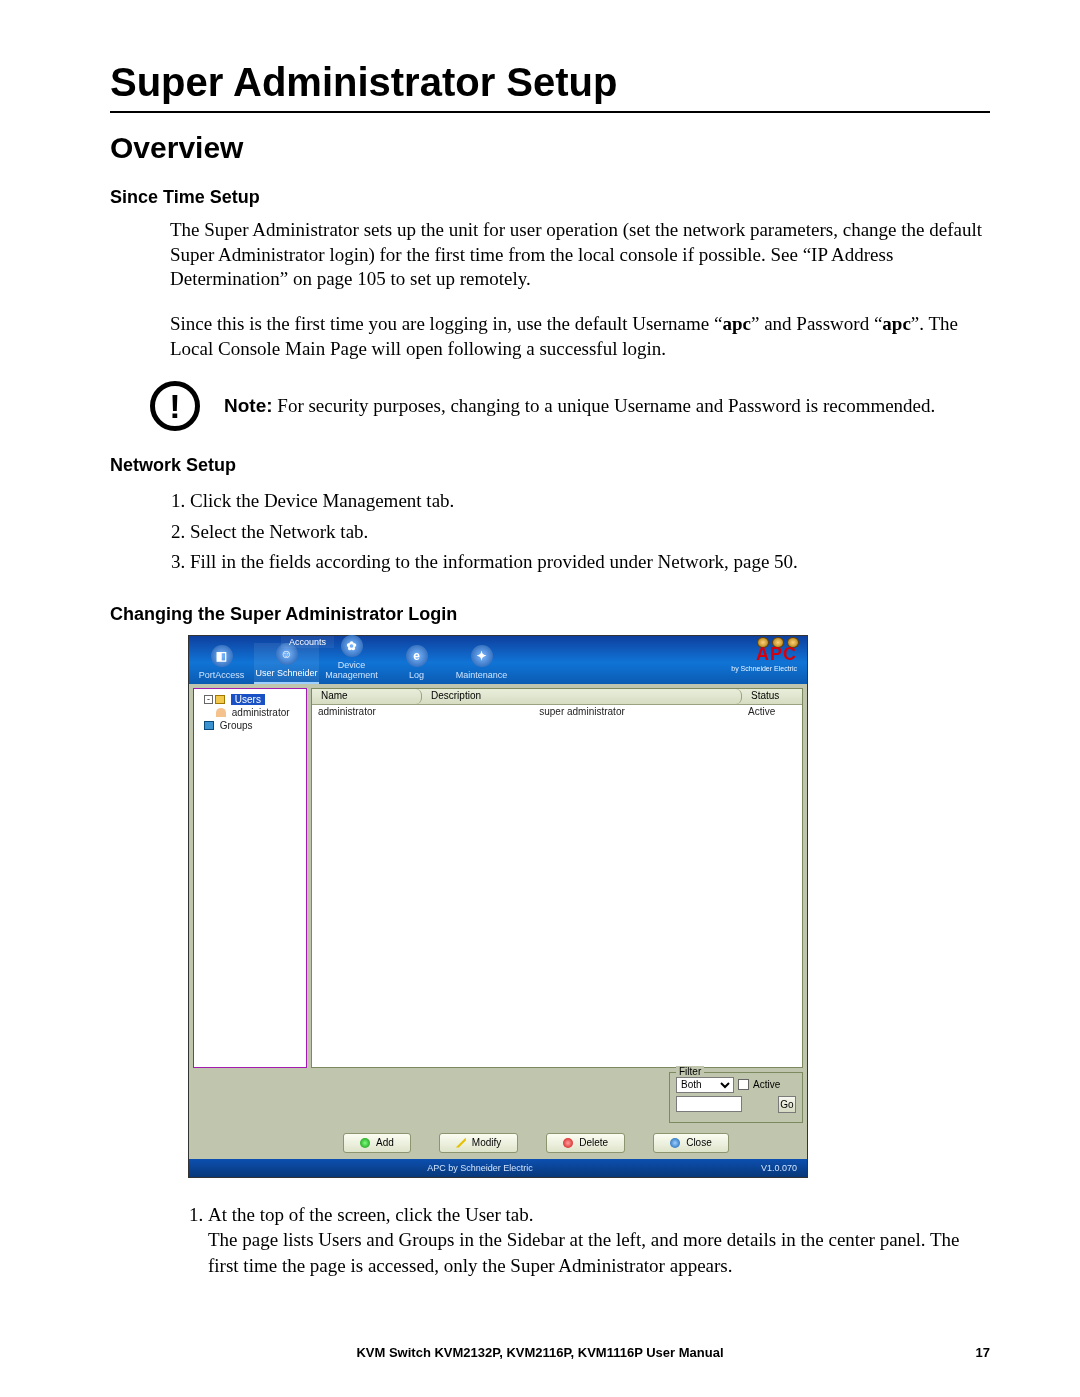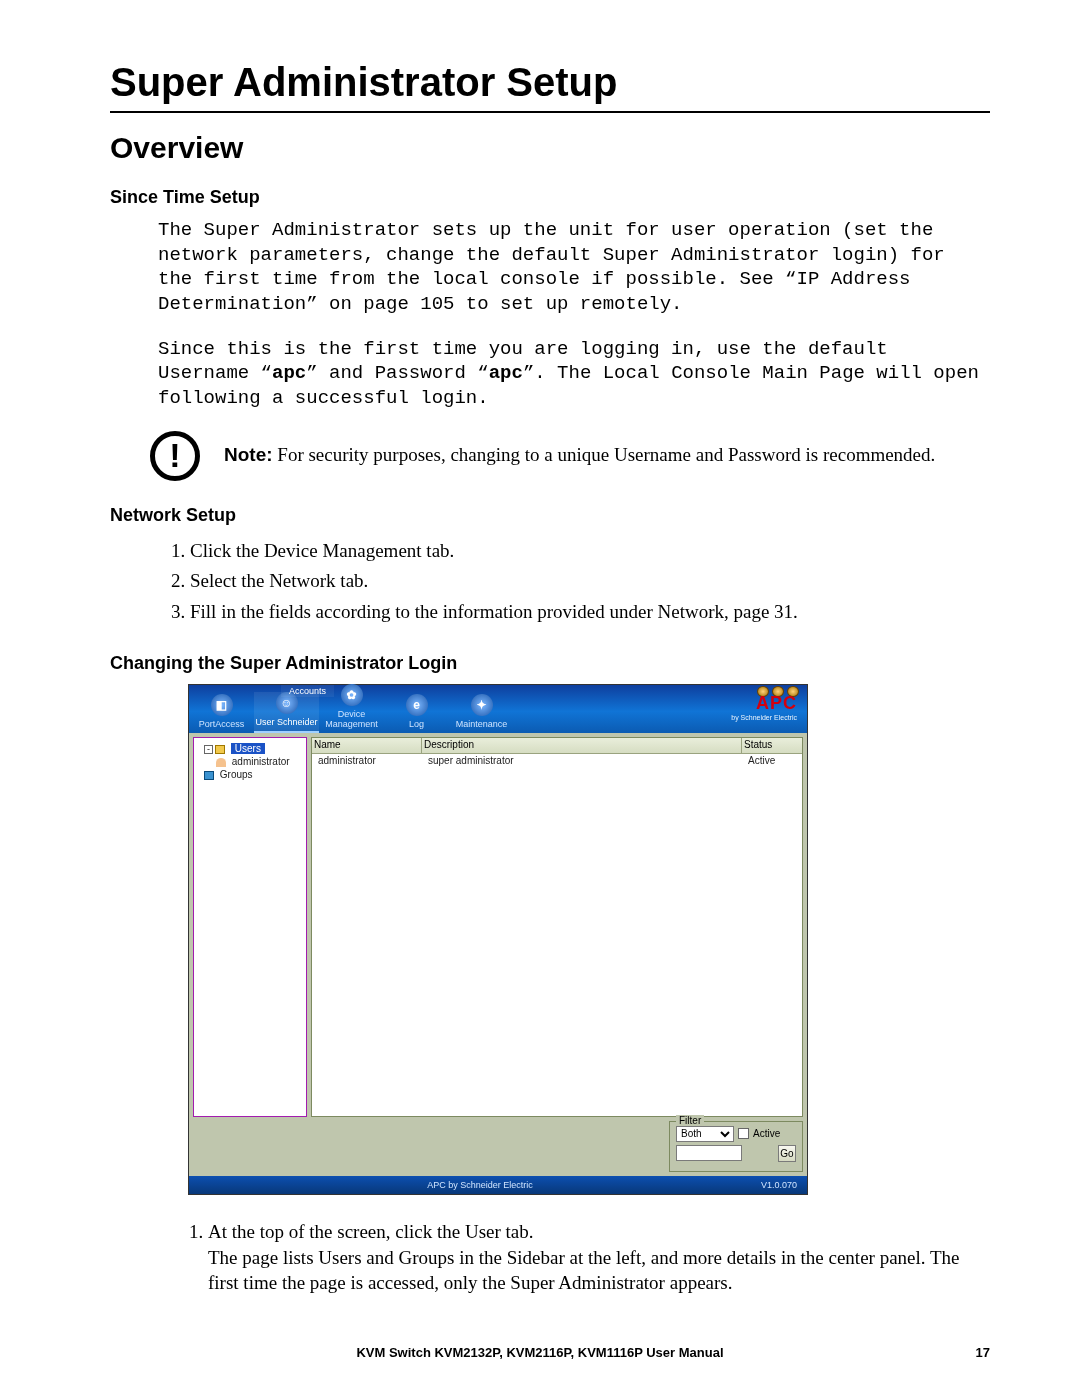--- a/index.html
+++ b/index.html
@@ -33,23 +33,22 @@
   }
   .h3 {
     font-family: Arial, Helvetica, sans-serif;
     font-size: 18px;
     font-weight: bold;
     margin-bottom: 10px;
   }
   .para {
     font-size: 19px;
     line-height: 1.3;
-    margin-left: 48px;
+    margin-left: 60px;
     margin-bottom: 20px;
-    font-family: Liberation Mono, monospace;
   }
   ol.steps {
     margin-left: 80px;
     margin-bottom: 26px;
     font-size: 19px;
     line-height: 1.6;
   }
   .note-row {
     display: flex;
     align-items: center;
@@ -129,27 +128,27 @@
   .tree-indent { padding-left: 20px; }
   .sel { background: #1a52c6; color: #fff; display: inline-block; padding: 0 4px; }
   .main {
     flex: 1; background: #fff; border: 1px solid #7d8a60; margin: 4px 4px 4px 0;
     display: flex; flex-direction: column;
   }
   .cols {
     height: 16px; background: linear-gradient(#e9eedb,#d6ddc2);
     border-bottom: 1px solid #9aa37f; display: flex; font-size: 10px;
   }
-  .col { padding: 1px 2px; border-right: 1px solid #9aa37f; }
+  .col { padding: 1px 9px; border-right: 1px solid #9aa37f; border-radius: 6px; }
   .col-name { width: 110px; }
   .col-desc { flex: 1; }
   .col-stat { width: 60px; border-right: none; }
   .row { display: flex; font-size: 10px; color: #222; }
   .row .c1 { width: 110px; padding: 1px 6px; }
-  .row .c2 { flex: 1; padding: 1px 6px; }
+  .row .c2 { flex: 1; padding: 1px 6px; text-align: center; }
   .row .c3 { width: 60px; padding: 1px 6px; }
 
   .filter {
     margin: 0 4px 4px 4px; border: 1px solid #7d8a60; width: 134px;
     padding: 4px 6px 6px; font-size: 10px; background: #bfc6ad;
     position: relative;
   }
   .filter-title {
     position: absolute; top: -7px; left: 6px;
     background: #bfc6ad; padding: 0 3px; font-size: 10px;
@@ -237,21 +236,21 @@
     <div class="note-icon">!</div>
     <div class="note-text">
       <b>Note:</b><span> For security purposes, changing to a unique Username and Password is recommended.</span>
     </div>
   </div>
 
   <h3 class="h3">Network Setup</h3>
   <ol class="steps">
     <li>Click the Device Management tab.</li>
     <li>Select the Network tab.</li>
-    <li>Fill in the fields according to the information provided under Network, page 31.</li>
+    <li>Fill in the fields according to the information provided under Network, page 50.</li>
   </ol>
 
   <h3 class="h3">Changing the Super Administrator Login</h3>
 
   <div class="screenshot">
     <div class="tab-bar">
       <div class="win-btns">
         <span class="win-btn"></span>
         <span class="win-btn"></span>
         <span class="win-btn"></span>
@@ -322,20 +321,38 @@
           <span class="chk"></span>
           <span>Active</span>
         </div>
         <div class="filter-row">
           <input type="text" style="">
           <button class="go-btn">Go</button>
         </div>
       </div>
     </div>
 
+    <div class="action-bar">
+      <button class="abtn">
+        <span class="gl gl-add"></span>
+        <span>Add</span>
+      </button>
+      <button class="abtn">
+        <span class="gl gl-mod"></span>
+        <span>Modify</span>
+      </button>
+      <button class="abtn">
+        <span class="gl gl-del"></span>
+        <span>Delete</span>
+      </button>
+      <button class="abtn">
+        <span class="gl gl-close"></span>
+        <span>Close</span>
+      </button>
+    </div>
 
     <div class="status-bar">
       <span></span>
       <span>APC by Schneider Electric</span>
       <span>V1.0.070</span>
     </div>
   </div>
 
   <div class="after-img">
     <ol start="1">

